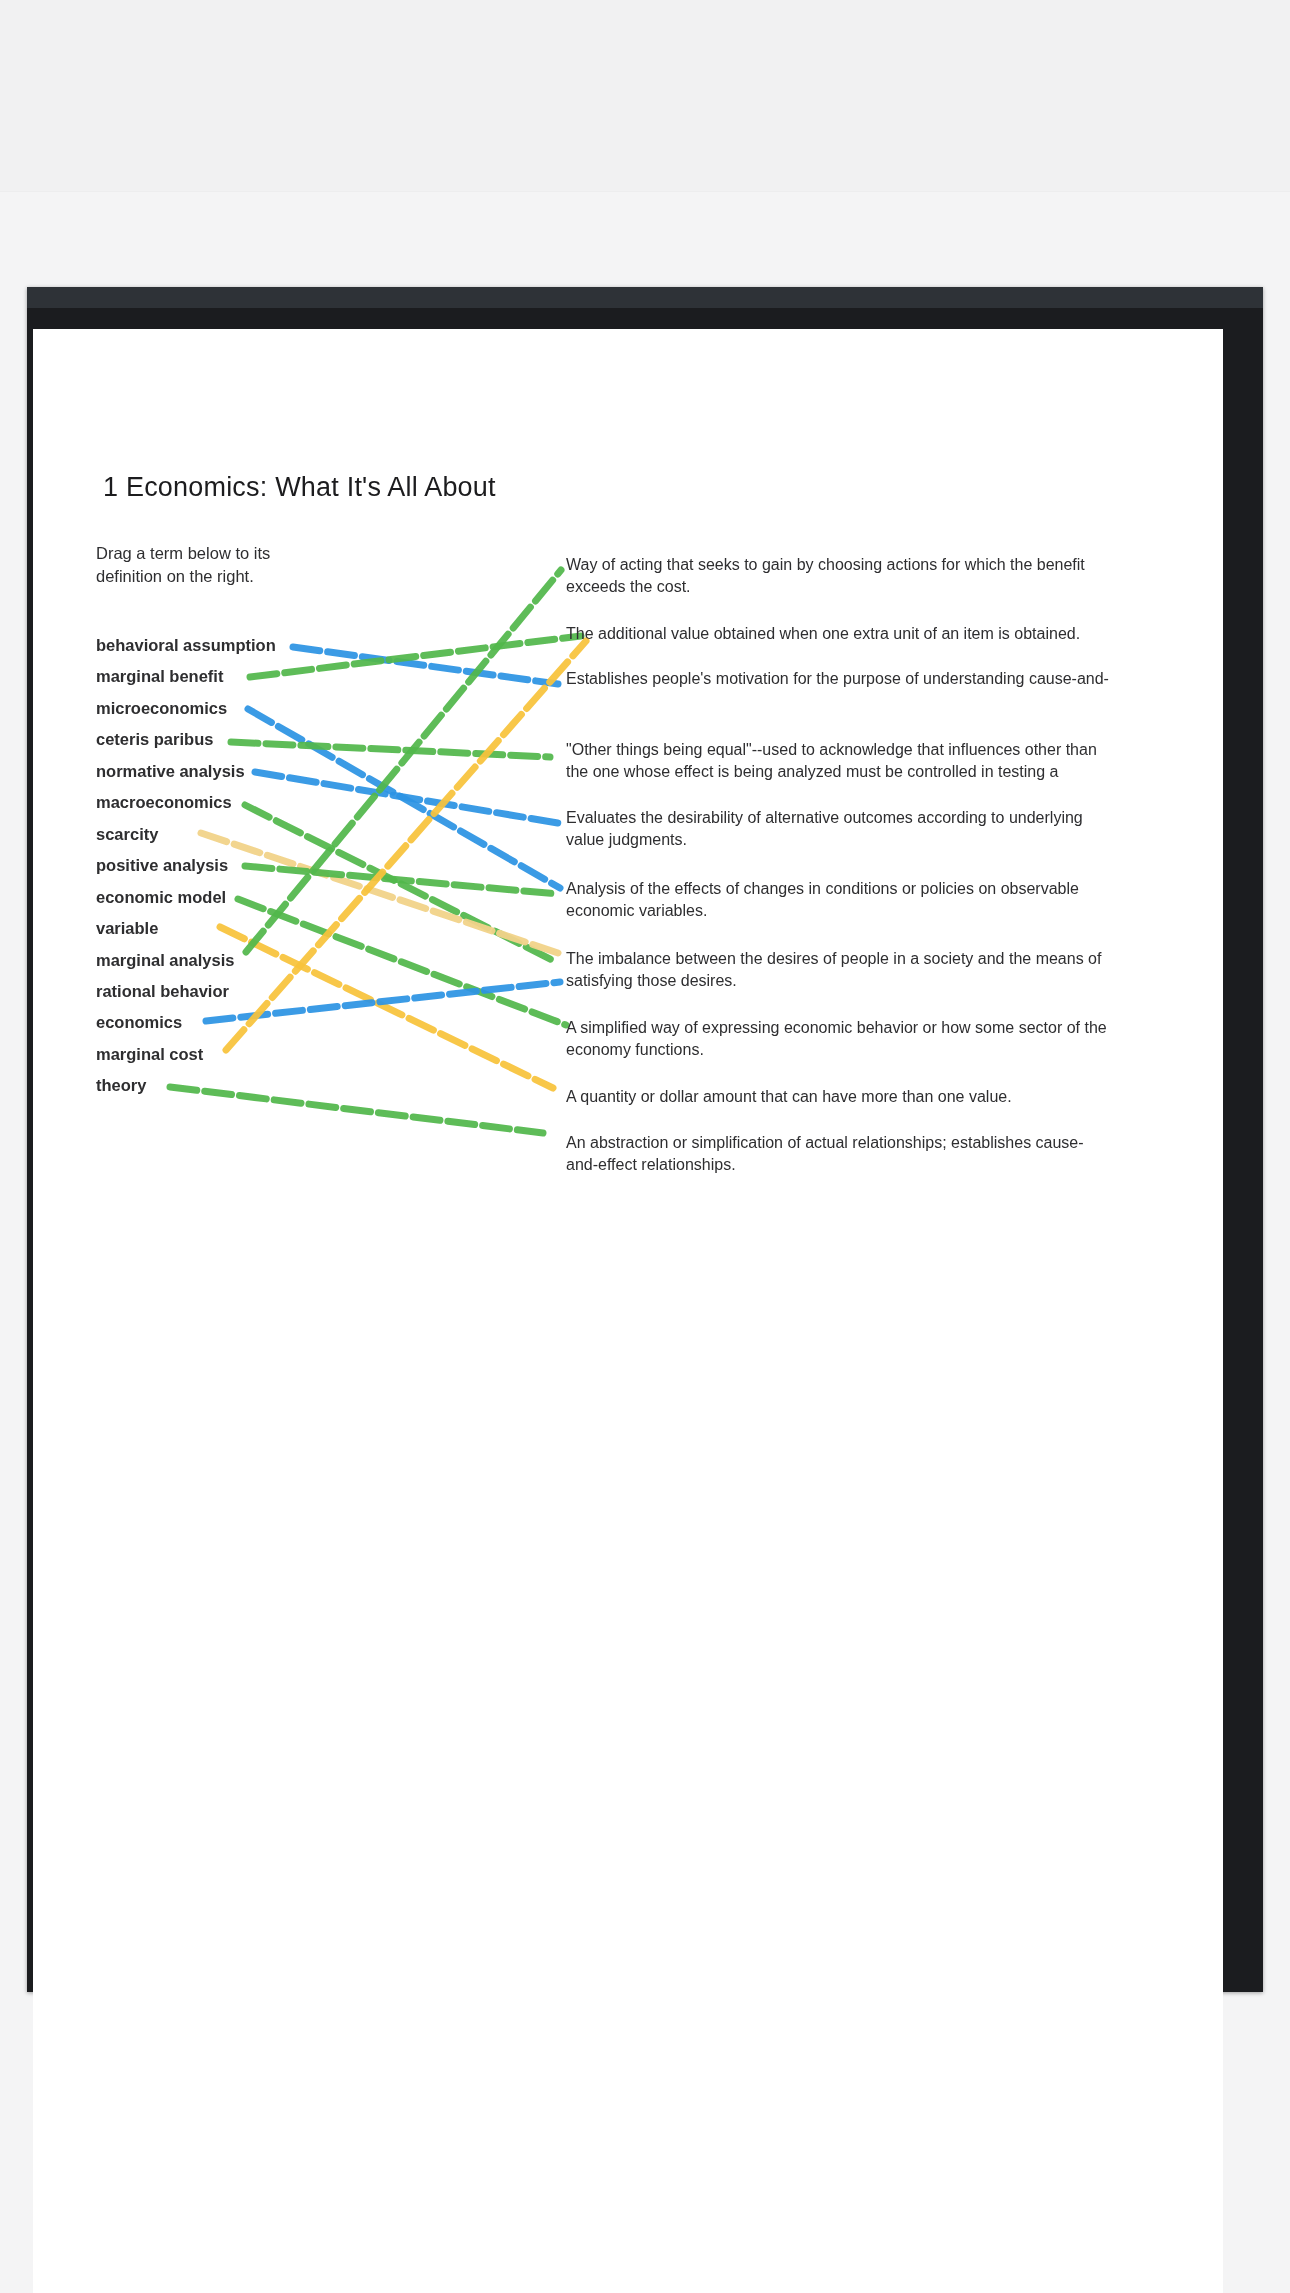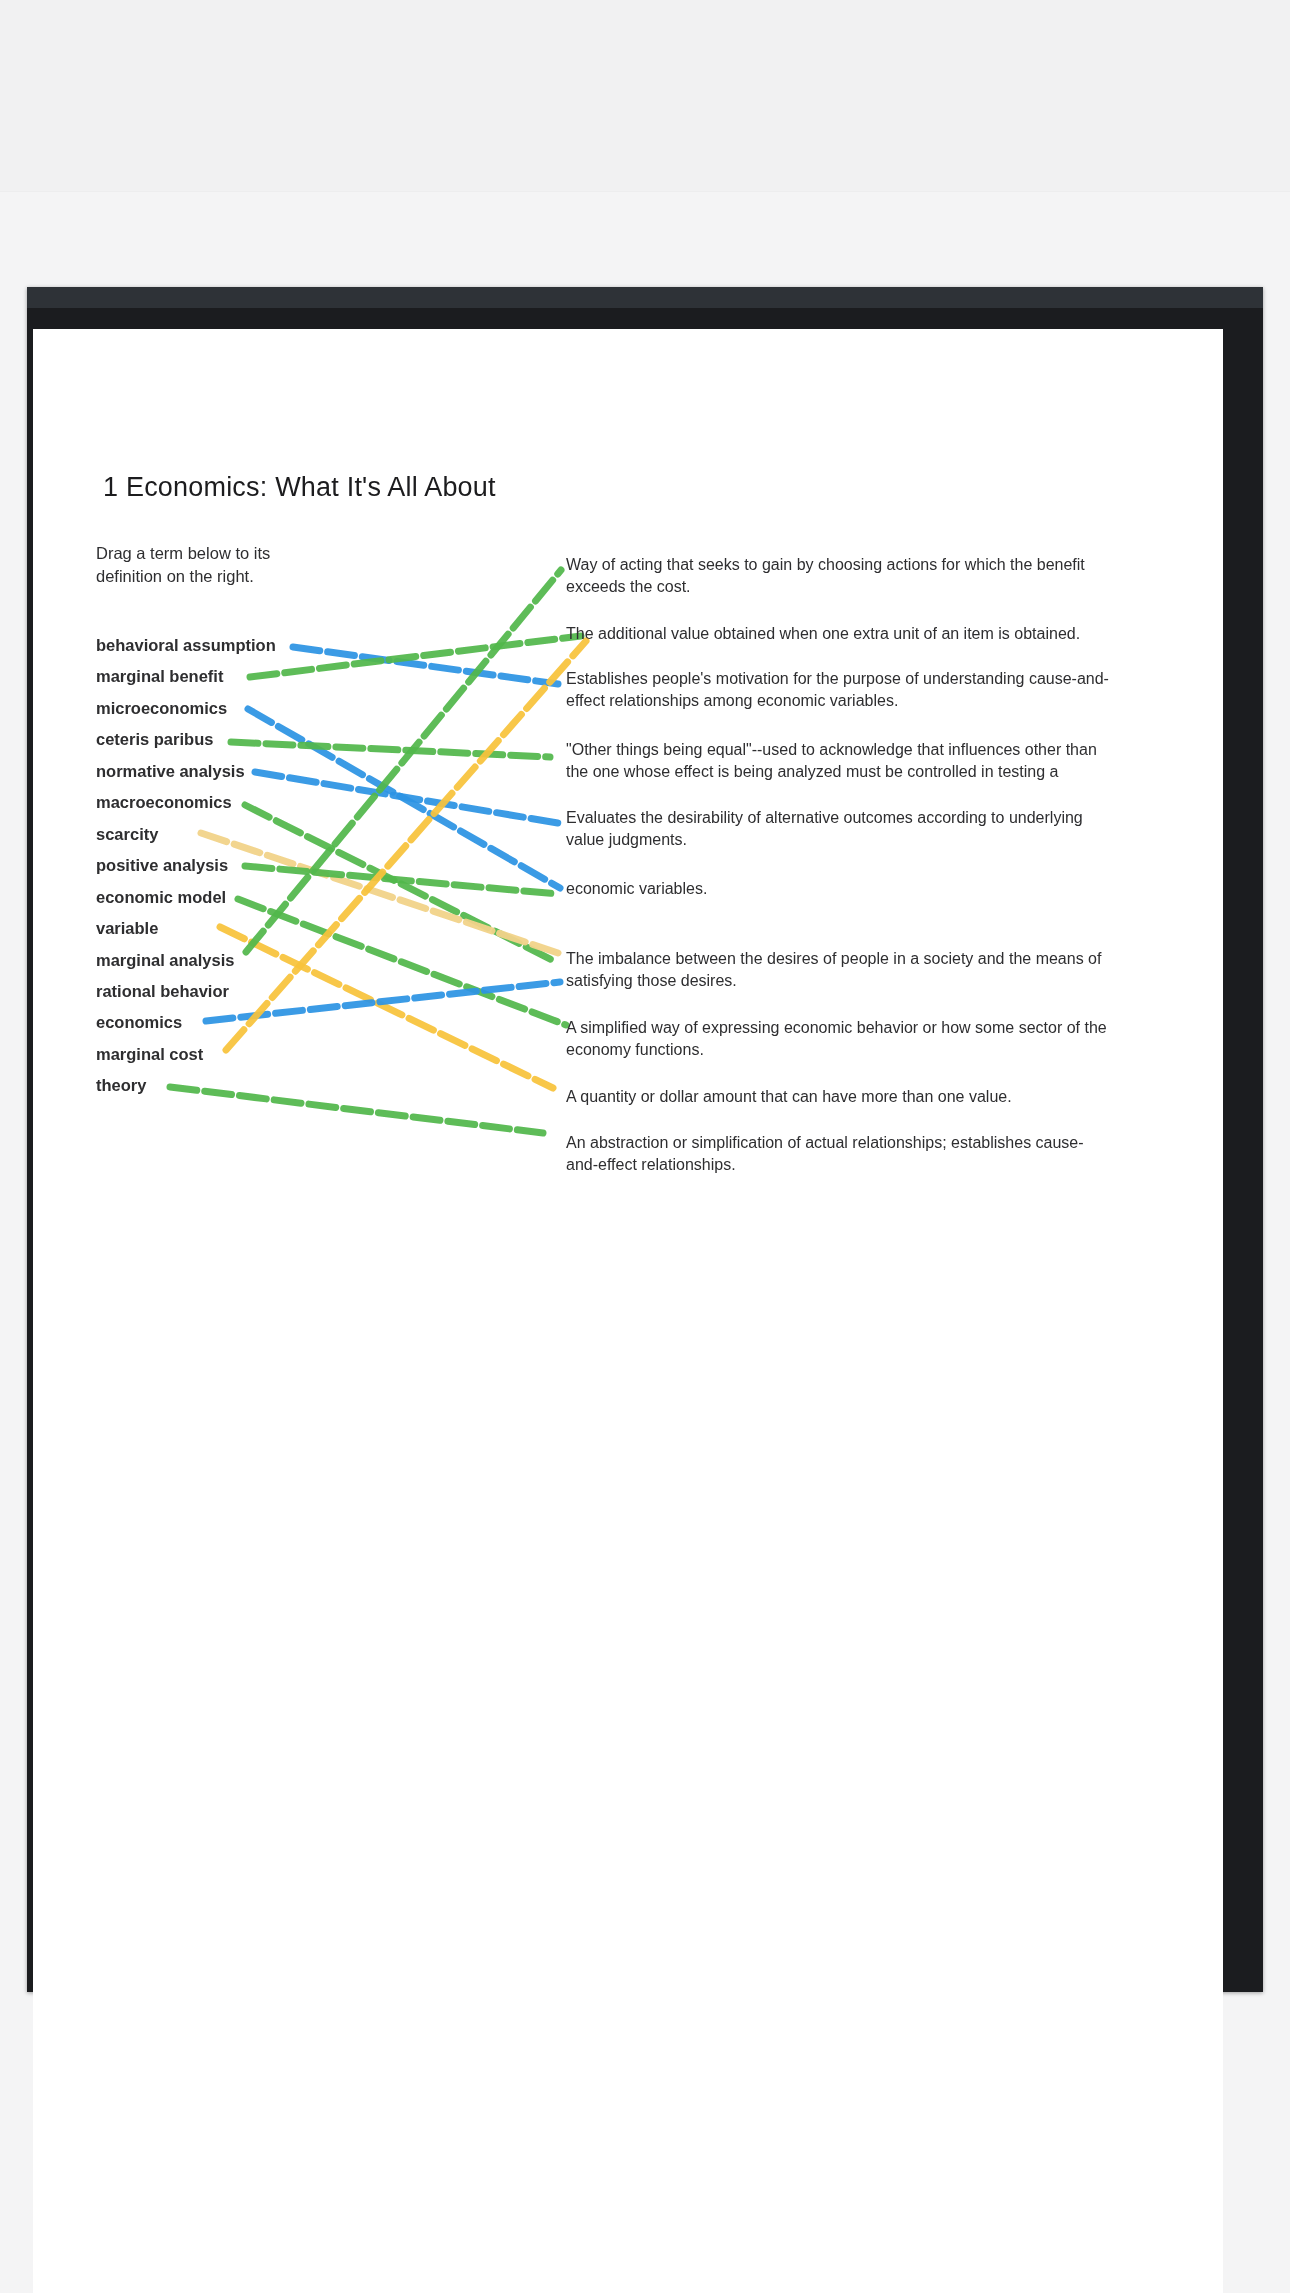--- a/index.html
+++ b/index.html
@@ -100,31 +100,31 @@
     <div id="defs-container">
         <div class="definition" style="top: 225px;">
           <div>Way of acting that seeks to gain by choosing actions for which the benefit</div>
           <div>exceeds the cost.</div>
         </div>
         <div class="definition" style="top: 294px;">
           <div>The additional value obtained when one extra unit of an item is obtained.</div>
         </div>
         <div class="definition" style="top: 339px;">
           <div>Establishes people's motivation for the purpose of understanding cause-and-</div>
-          <div>effect relationships among economic variables.</div>
         </div>
         <div class="definition" style="top: 410px;">
           <div>"Other things being equal"--used to acknowledge that influences other than</div>
           <div>the one whose effect is being analyzed must be controlled in testing a</div>
         </div>
         <div class="definition" style="top: 478px;">
           <div>Evaluates the desirability of alternative outcomes according to underlying</div>
           <div>value judgments.</div>
         </div>
         <div class="definition" style="top: 549px;">
+          <div>Analysis of the effects of changes in conditions or policies on observable</div>
           <div>economic variables.</div>
         </div>
         <div class="definition" style="top: 619px;">
           <div>The imbalance between the desires of people in a society and the means of</div>
           <div>satisfying those desires.</div>
         </div>
         <div class="definition" style="top: 688px;">
           <div>A simplified way of expressing economic behavior or how some sector of the</div>
           <div>economy functions.</div>
         </div>

